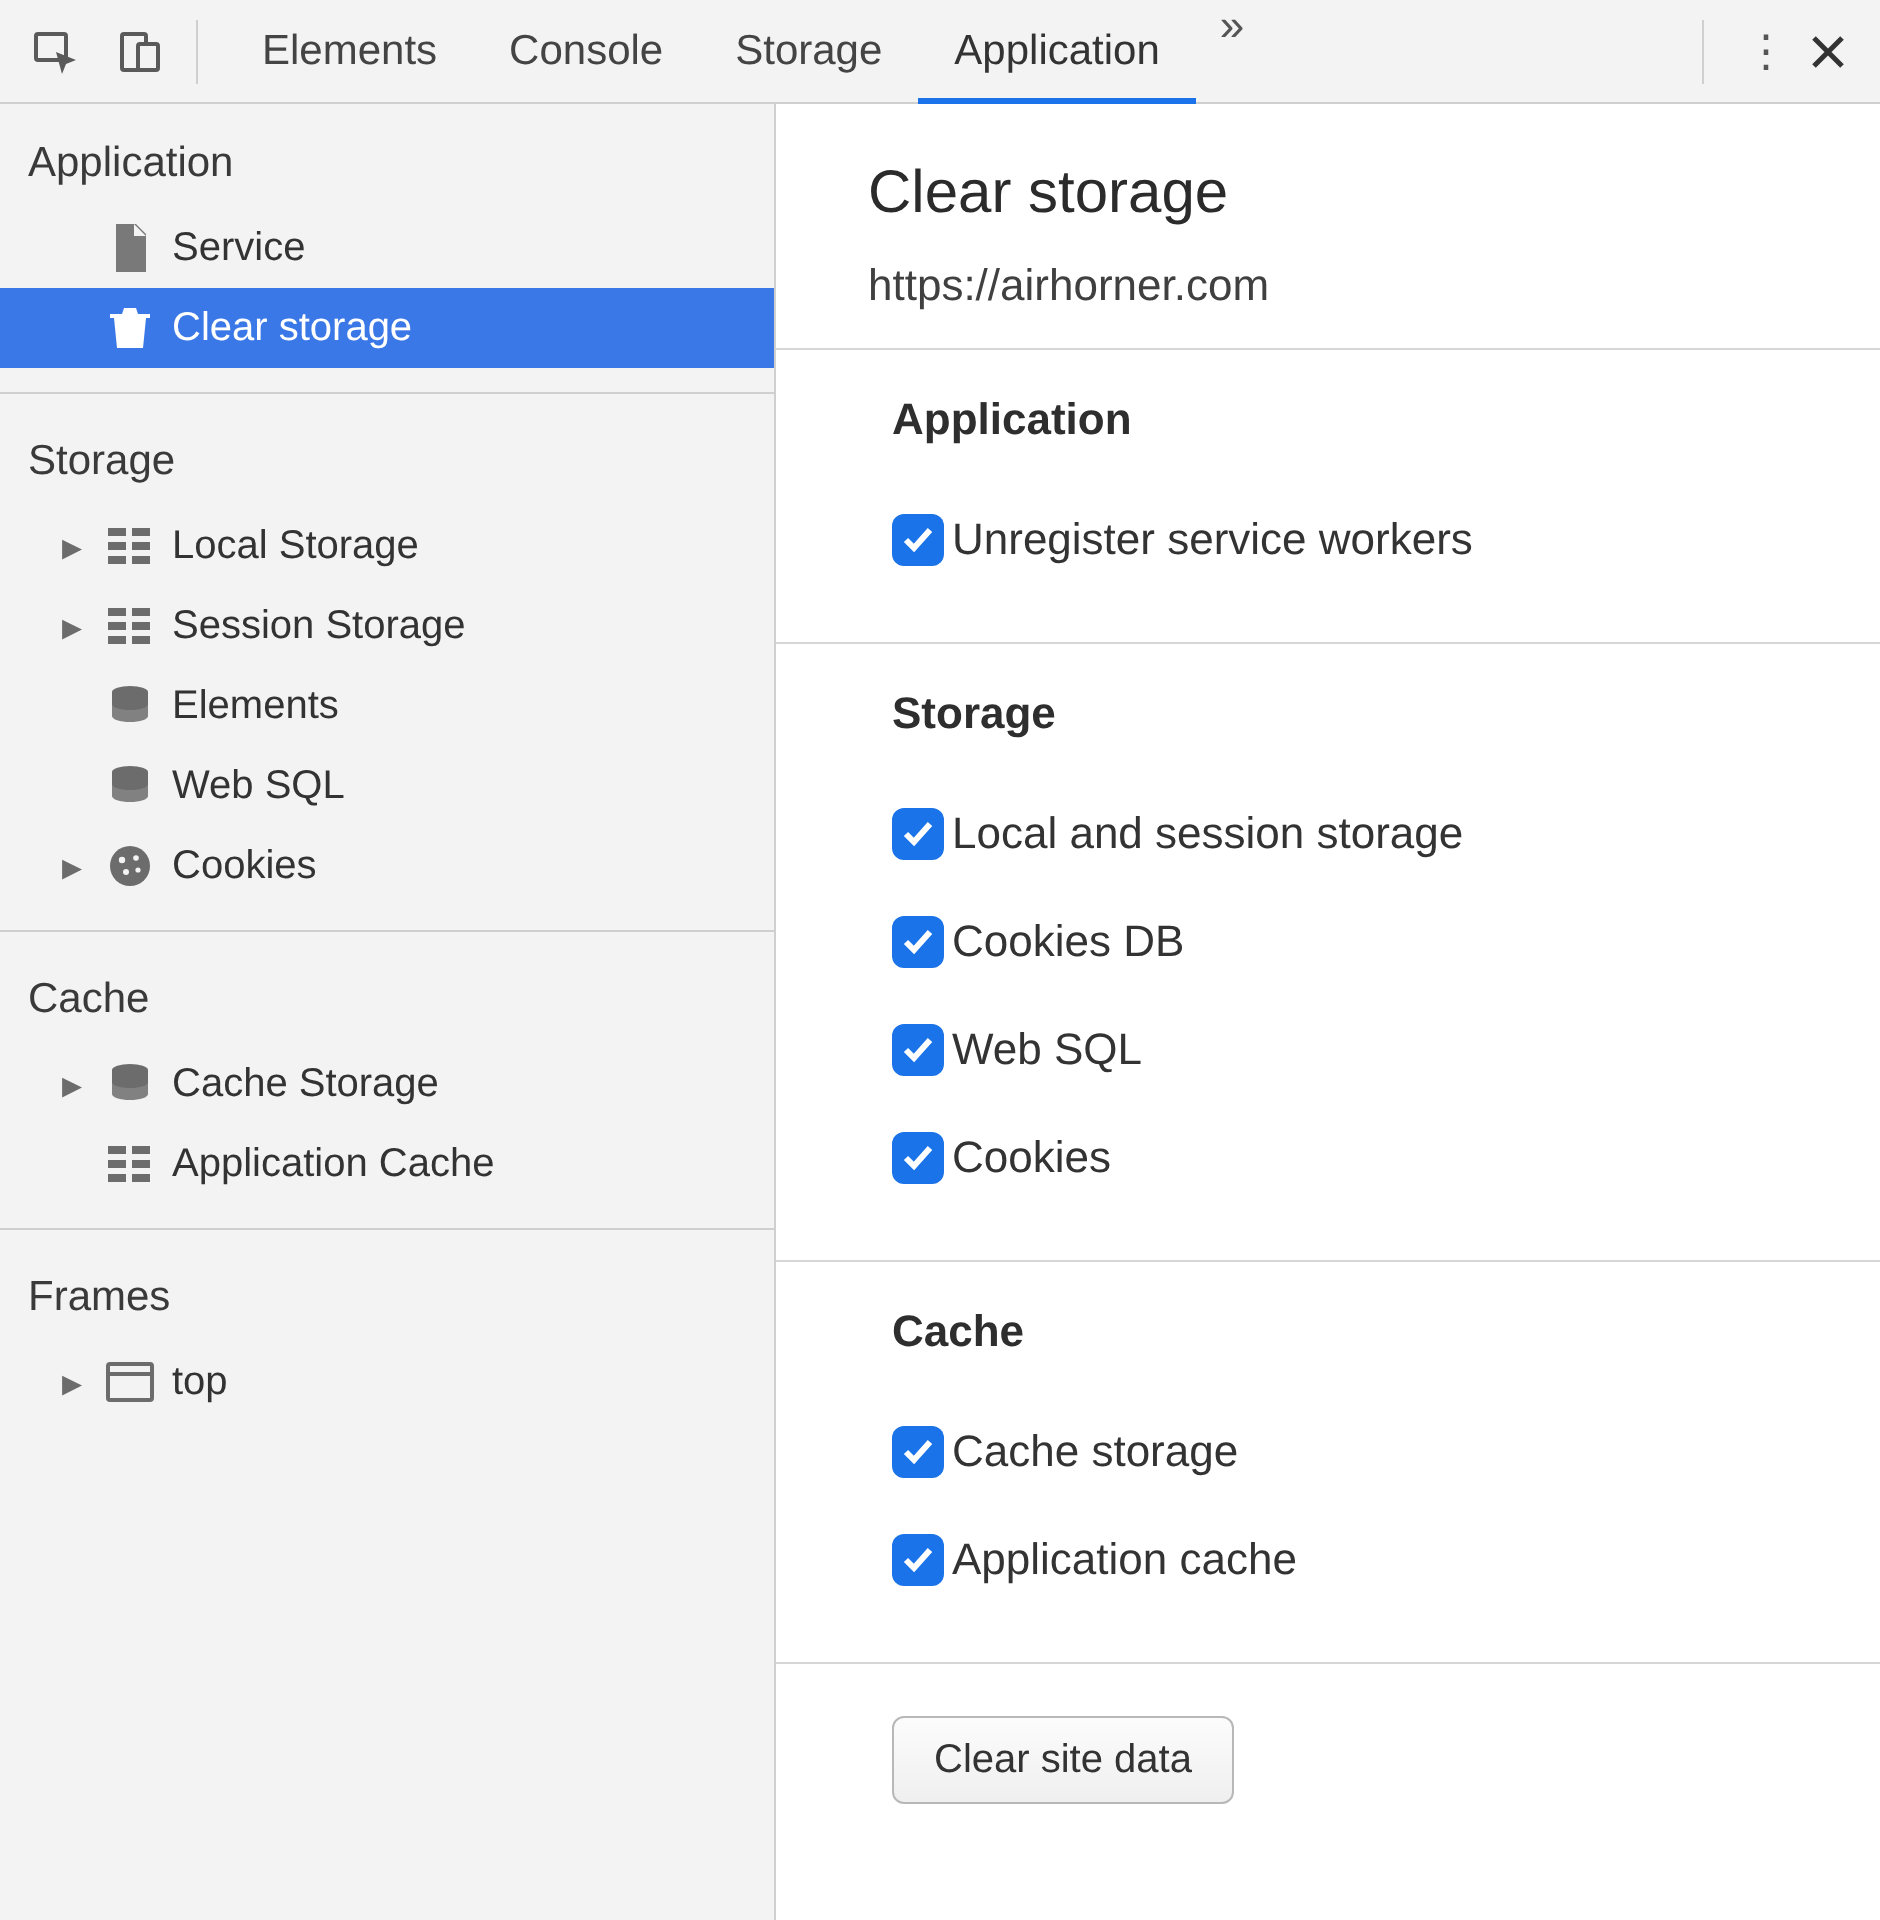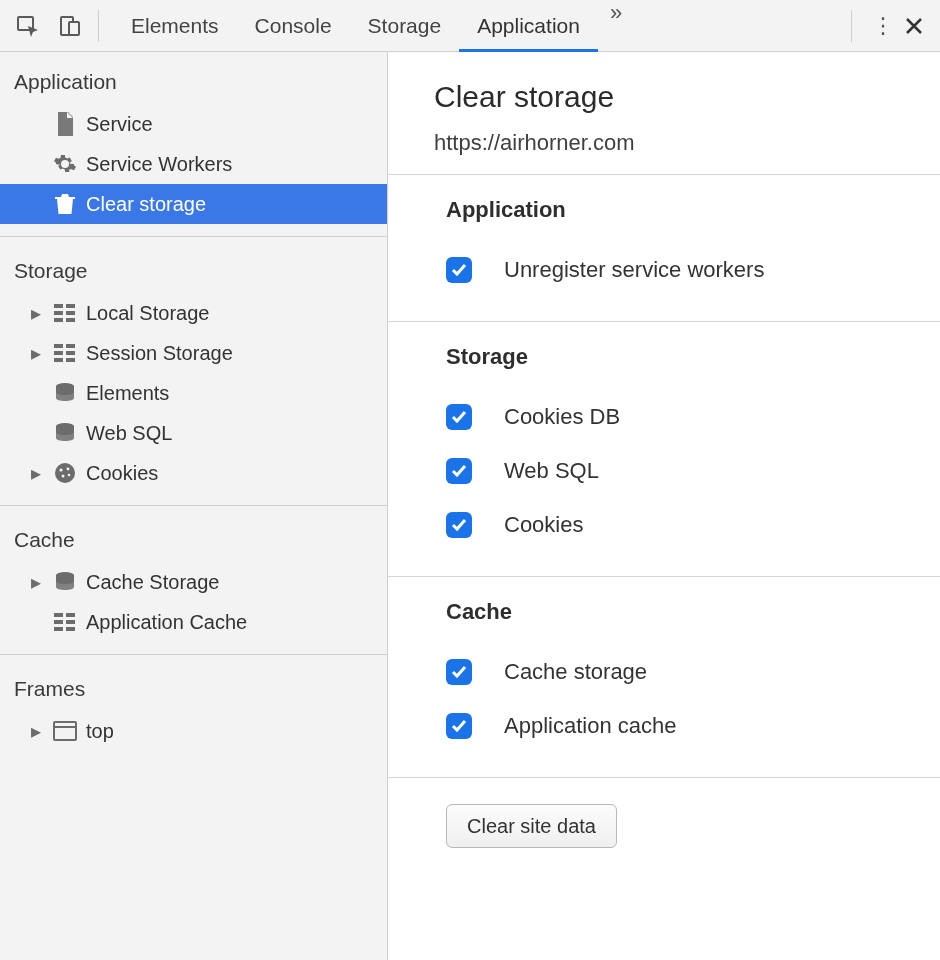--- a/index.html
+++ b/index.html
@@ -132,21 +132,21 @@
   .section {
     padding: 22px 0 24px 0;
     border-bottom: 1px solid #d6d6d6;
   }
   .section-title {
     font-size: 22px; font-weight: 600; color: #2e2e2e;
     padding: 0 0 20px 58px;
   }
   .chk-row {
     display: flex; align-items: center;
-    gap: 32px;
+    gap: 4px;
     padding: 4px 0 4px 58px;
     height: 54px;
     font-size: 22px;
     color: #333;
   }
   .chk {
     width: 26px; height: 26px;
     border-radius: 6px;
     background: #1a73e8;
     display: inline-flex; align-items: center; justify-content: center;
@@ -209,29 +209,20 @@
     <div class="group-title">Application</div>
     <div class="sb-item">
       <span class="chev hidden">▸</span>
       <span class="ico">
         <svg width="20" height="24" viewBox="0 0 20 24">
             <path fill="currentColor" d="M3 0h10l5 5v19H3z M12 0v6h6" opacity=".9"></path>
           </svg>
       </span>
       <span>Service</span>
     </div>
-    <div class="sb-item">
-      <span class="chev hidden">▸</span>
-      <span class="ico">
-        <svg width="24" height="24" viewBox="0 0 24 24" fill="currentColor">
-            <path d="M12 8a4 4 0 100 8 4 4 0 000-8zm9 4a7 7 0 01-.1 1.2l2.1 1.6-2 3.4-2.5-1a7 7 0 01-2 .1l-.4 2.7h-4l-.4-2.7a7 7 0 01-2-.9l-2.5 1-2-3.4 2.1-1.6A7 7 0 013 12a7 7 0 01.1-1.2L1 9.2l2-3.4 2.5 1a7 7 0 012-.9L7.9 3h4l.4 2.7a7 7 0 012 .9l2.5-1 2 3.4-2.1 1.6c.1.4.1.8.1 1.2z"></path>
-          </svg>
-      </span>
-      <span>Service Workers</span>
-    </div>
     <div class="sb-item selected">
       <span class="chev hidden">▸</span>
       <span class="ico">
         <svg width="22" height="24" viewBox="0 0 22 24" fill="currentColor">
             <path d="M3 7h16l-1.5 15h-13L3 7zm5-5h6l1 3H7l1-3zM1 5h20v2H1z"></path>
           </svg>
       </span>
       <span>Clear storage</span>
     </div>
     <div class="sb-rule"></div>
@@ -362,20 +353,28 @@
     </div>
 
     <div class="section">
       <div class="section-title">Storage</div>
       <div class="chk-row">
         <span class="chk">
           <svg width="18" height="18" viewBox="0 0 18 18" stroke="#fff" stroke-width="3" fill="none">
               <path d="M3 9l4 4 8-9"></path>
             </svg>
         </span>
+        <span>Local and session storage</span>
+      </div>
+      <div class="chk-row">
+        <span class="chk">
+          <svg width="18" height="18" viewBox="0 0 18 18" stroke="#fff" stroke-width="3" fill="none">
+              <path d="M3 9l4 4 8-9"></path>
+            </svg>
+        </span>
         <span>Cookies DB</span>
       </div>
       <div class="chk-row">
         <span class="chk">
           <svg width="18" height="18" viewBox="0 0 18 18" stroke="#fff" stroke-width="3" fill="none">
               <path d="M3 9l4 4 8-9"></path>
             </svg>
         </span>
         <span>Web SQL</span>
       </div>

